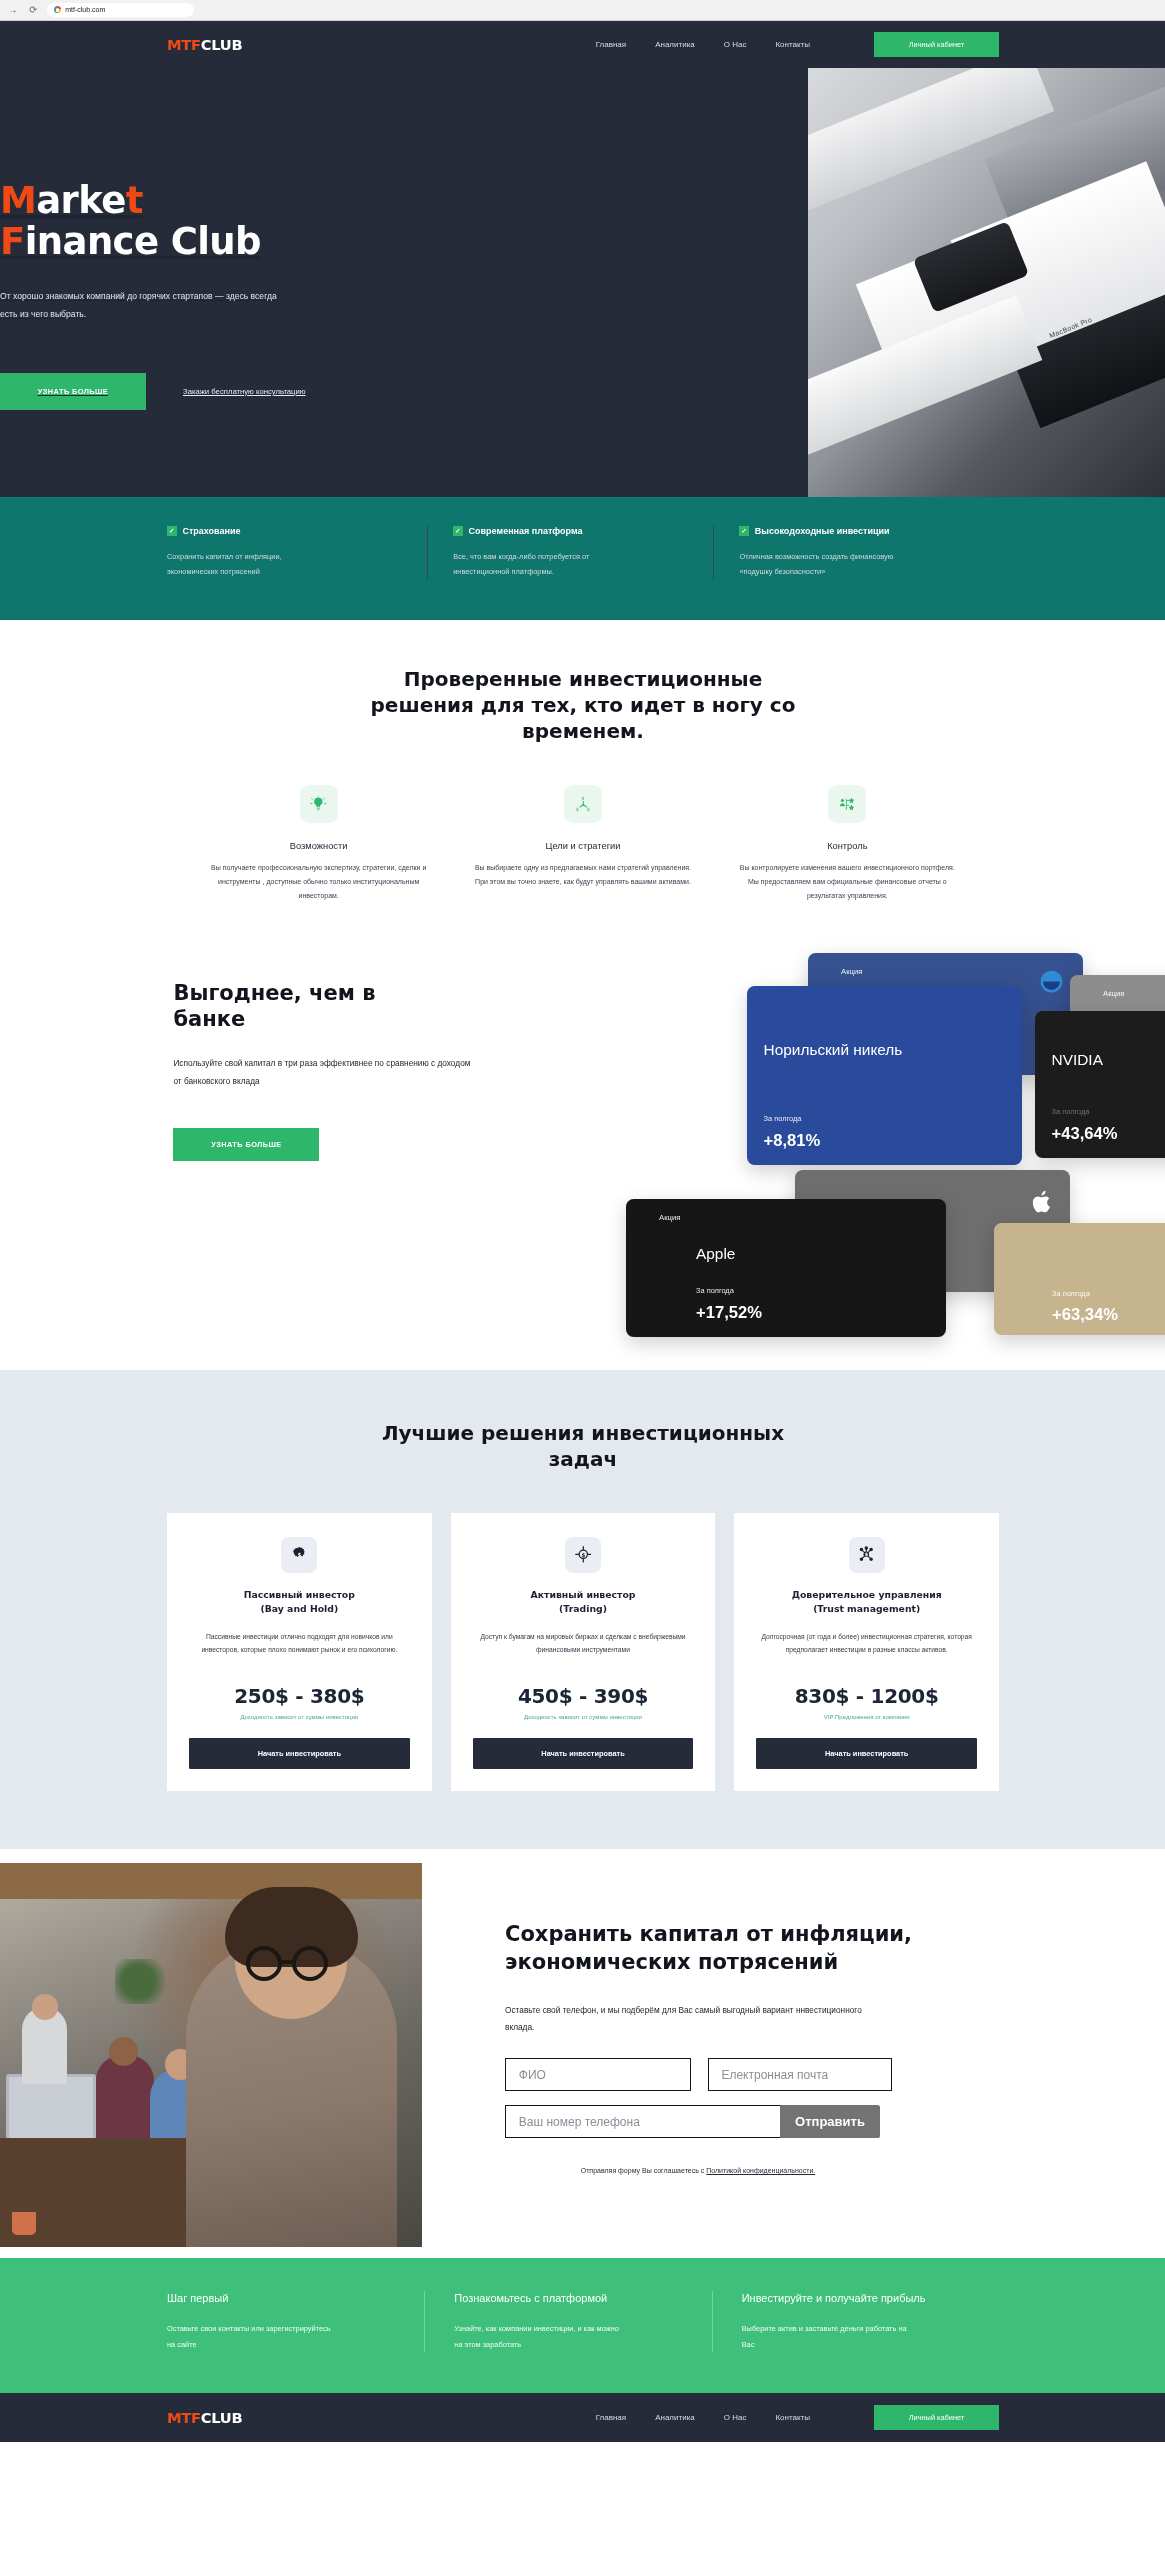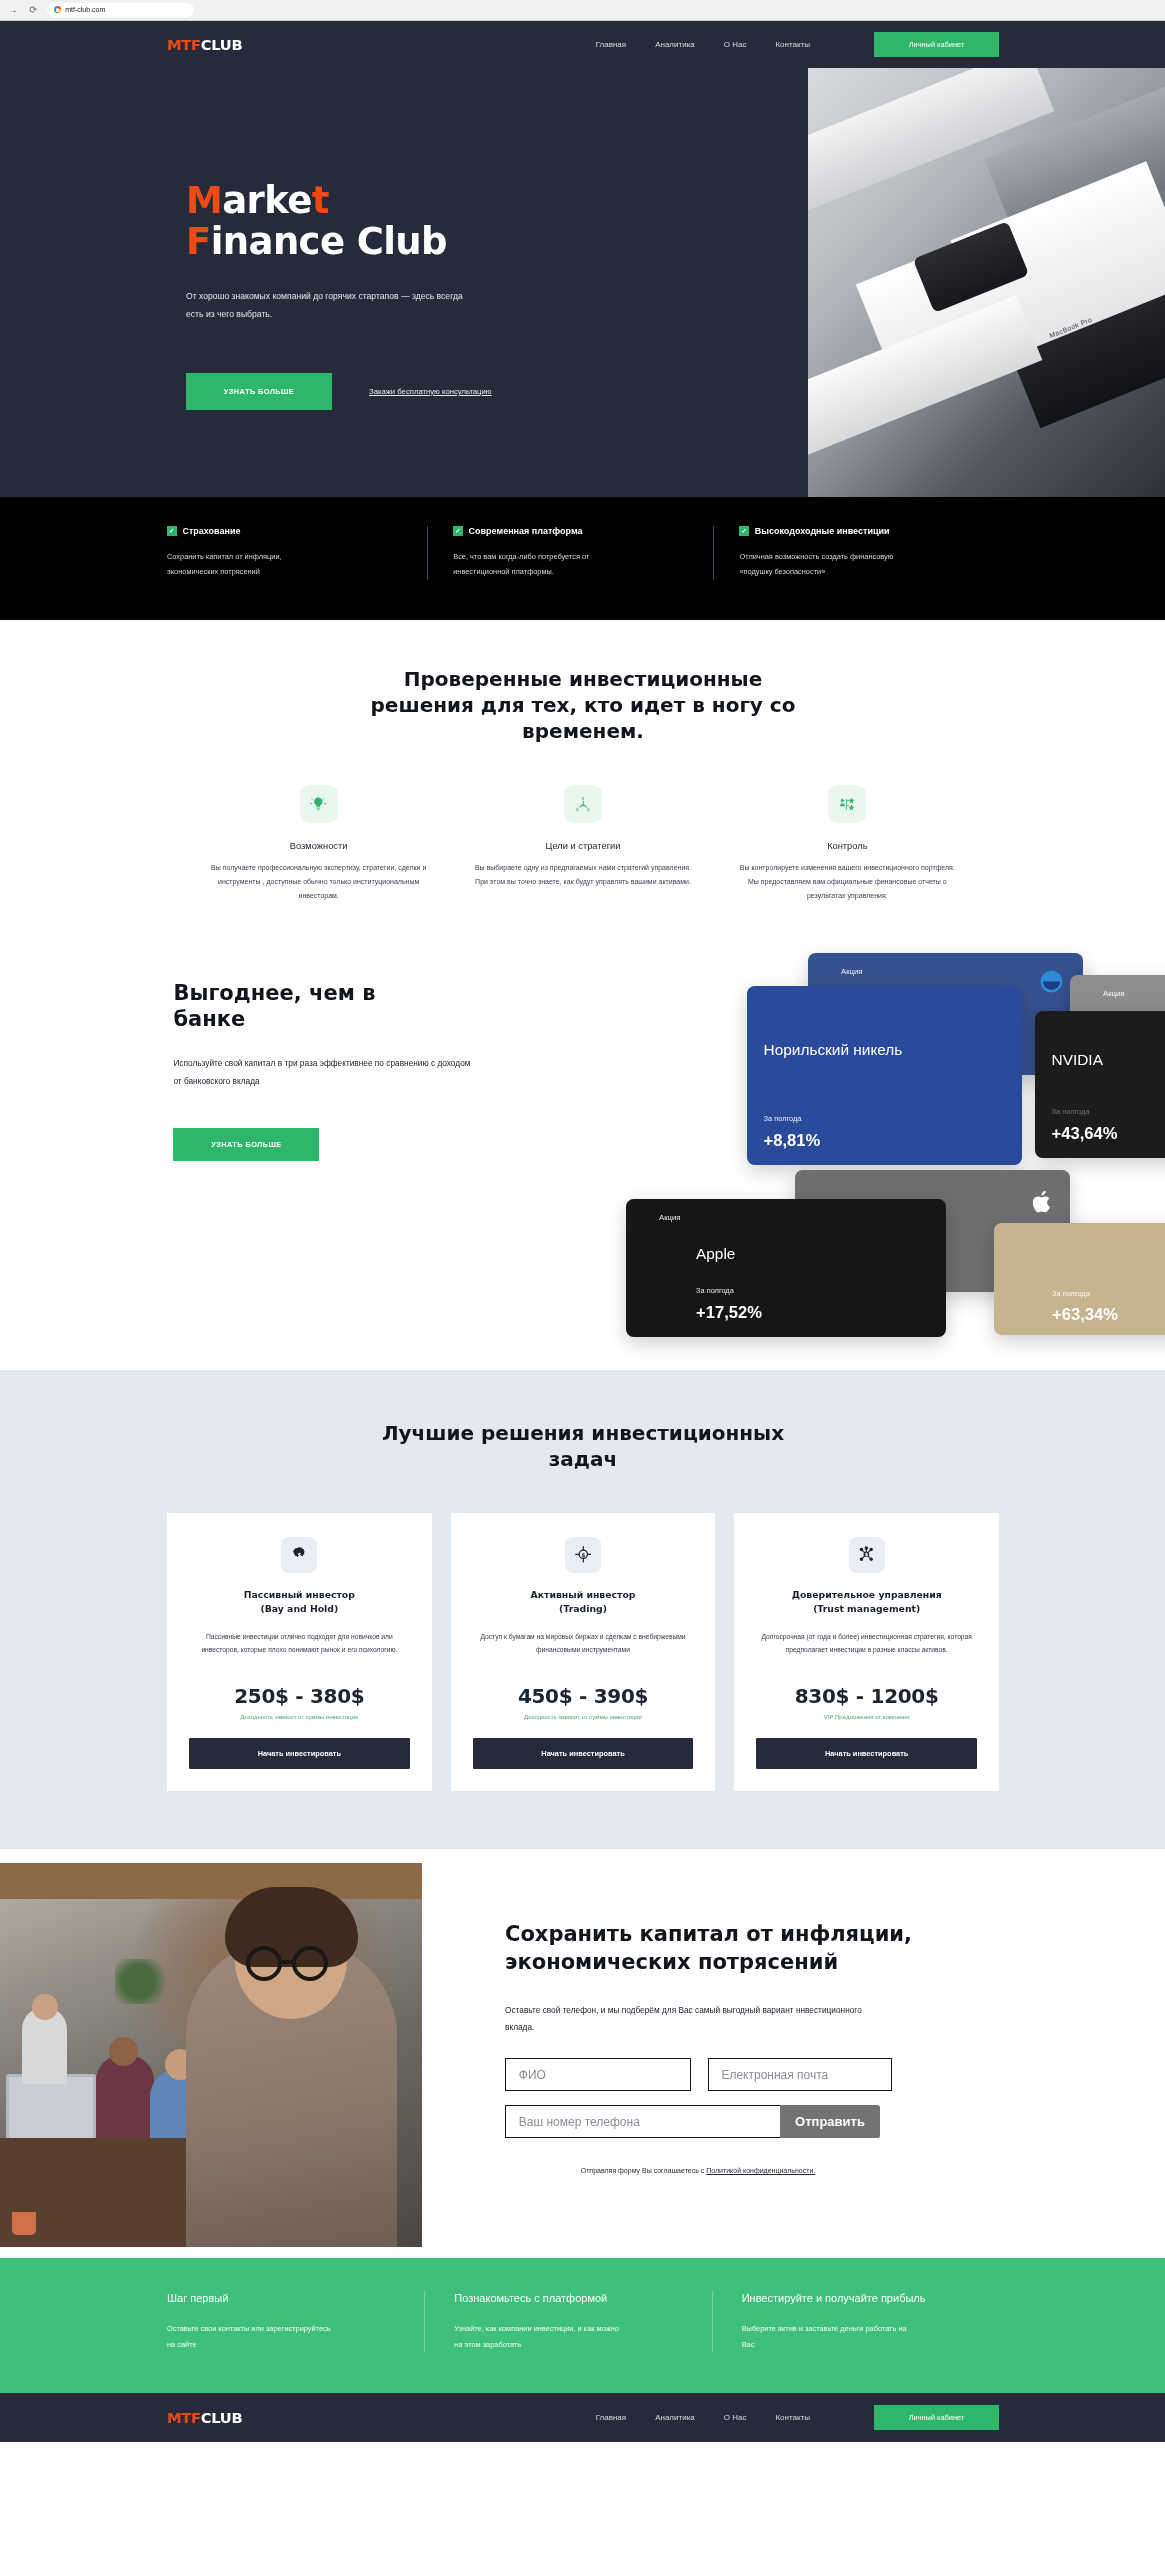--- a/index.html
+++ b/index.html
@@ -41,21 +41,21 @@
   .nav { margin-left: auto; display: flex; align-items: center; gap: 29px; }
   .nav a { color: #d9dbe1; font-size: 8px; text-decoration: none; }
   .btn-cab {
     margin-left: 35px; background: #2eb76a; color: #fff; font-size: 7.4px;
     padding: 8.3px 0; width: 125px; text-align: center; border: none; cursor: pointer;
     font-family: "Liberation Sans", sans-serif;
   }
 
   
   .hero { background: #262b3a; position: relative; height: 429px; display: flex; }
-  .hero-left { width: 806px; padding-left: 186px; padding-top: 112px; position: relative; z-index: 2;}
+  .hero-left { width: 806px; padding-top: 112px; position: relative; z-index: 2; text-decoration: underline;}
   .hero-h1 { font-size: 37px; line-height: 1.12; font-weight: 800; letter-spacing: -0.6px;
              font-family: "DejaVu Sans", sans-serif; }
   .hero-h1 .accent { color: #ef4a15; }
   .hero-h1 .wht { color: #ffffff; }
   .hero-sub { margin-top: 25.6px; color: #e5e7ec; font-size: 8.6px; line-height: 2.0; max-width: 294px; }
   .hero-cta-row { margin-top: 50px; display: flex; align-items: center; gap: 37px; }
   .btn-green {
     background: #2eb76a; color: #ffffff; border: none; cursor: pointer;
     font-size: 7.4px; font-weight: 700; letter-spacing: 0.4px;
     width: 146px; padding: 14px 0; text-align: center;
@@ -79,21 +79,21 @@
   .hp-d5 { width: 269px; height: 70px; left: -38px; top: 275px; transform: rotate(-22deg);
            background: linear-gradient(180deg,#fafafa,#d7d9db); }
   .hp-d6 { width: 102px; height: 58px; left: 112px; top: 170px; transform: rotate(-22deg);
            background: linear-gradient(180deg,#2a2c31,#17181c); border-radius: 6.4px; }
   .hp-d7 { width: 147px; height: 83px; left: 58px; top: 186px; transform: rotate(-22deg);
            background: linear-gradient(180deg,#ffffff,#ededee); }
   .hp-txt { position:absolute; left: 240px; top: 256px; transform: rotate(-22deg);
             color:#3c3f45; font-size: 7px; letter-spacing: 0.3px; }
 
   
-  .strip { background: #000000; padding: 29px 0 40px; }
+  .strip { background: #0f766e; padding: 29px 0 40px; }
   .strip-inner { width: 832px; margin: 0 auto; display: flex; }
   .strip-col { flex: 1; padding: 0 25.6px 0 0; position: relative; }
   .strip-col + .strip-col { padding-left: 25.6px; border-left: 0.6px solid #3d4356; }
   .strip-h { display: flex; align-items: center; gap: 5.8px; color: #ffffff;
              font-size: 9px; font-weight: 700; }
   .tick { width: 9.6px; height: 9.6px; background: #2eb76a; color: #fff; font-size: 6.4px;
           display: flex; align-items: center; justify-content: center; flex: 0 0 auto; }
   .strip-p { margin-top: 12.8px; color: #d6d9e0; font-size: 7.4px; line-height: 2.1; max-width: 160px; }
 
   

